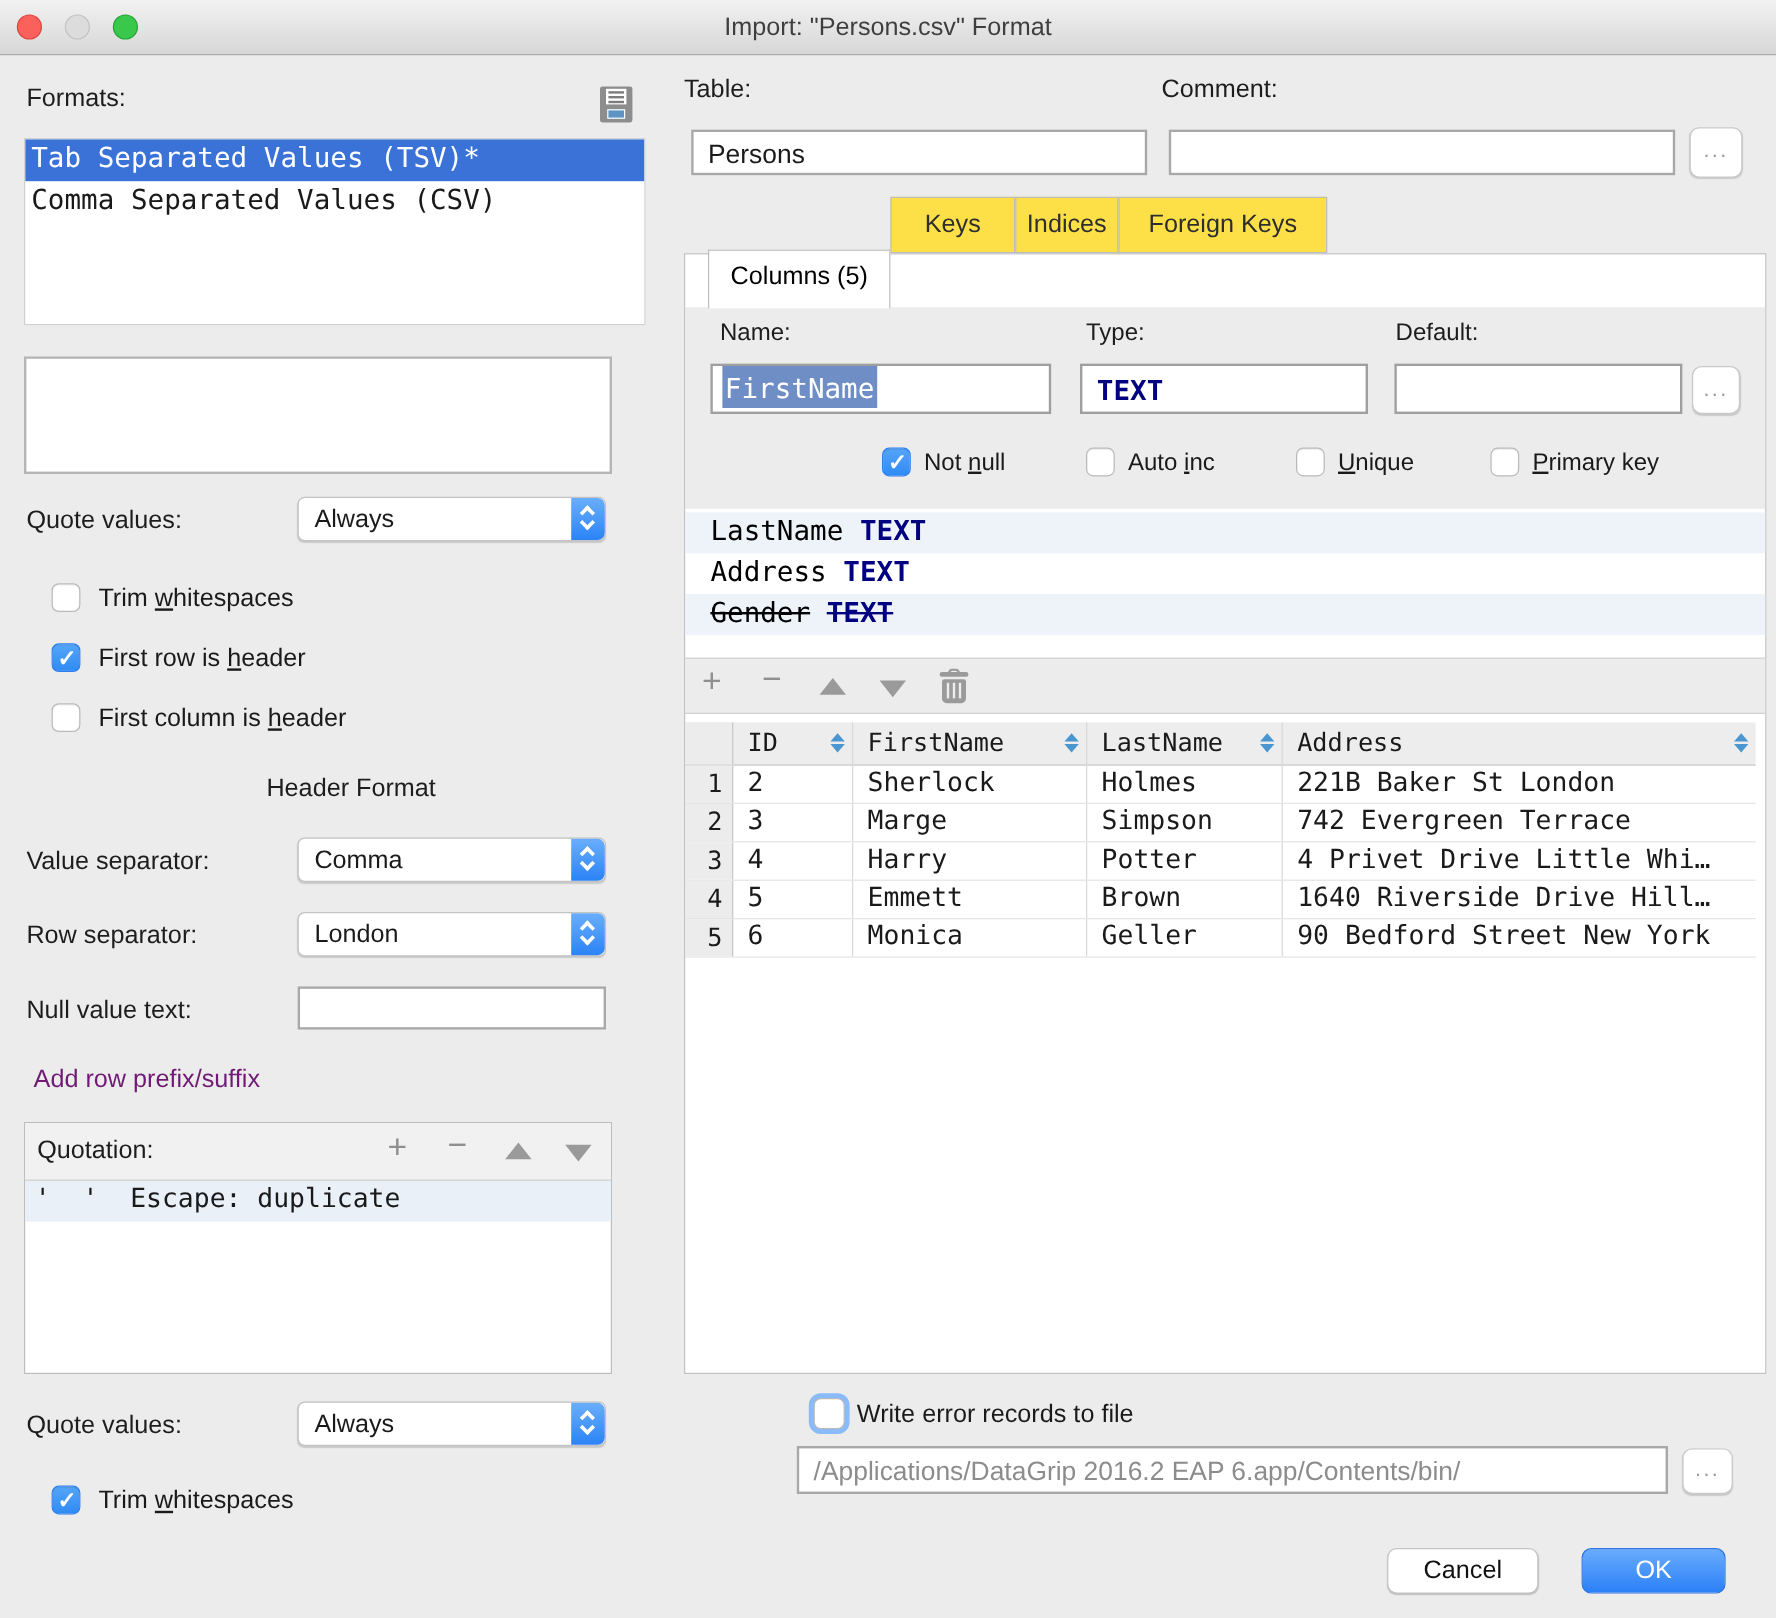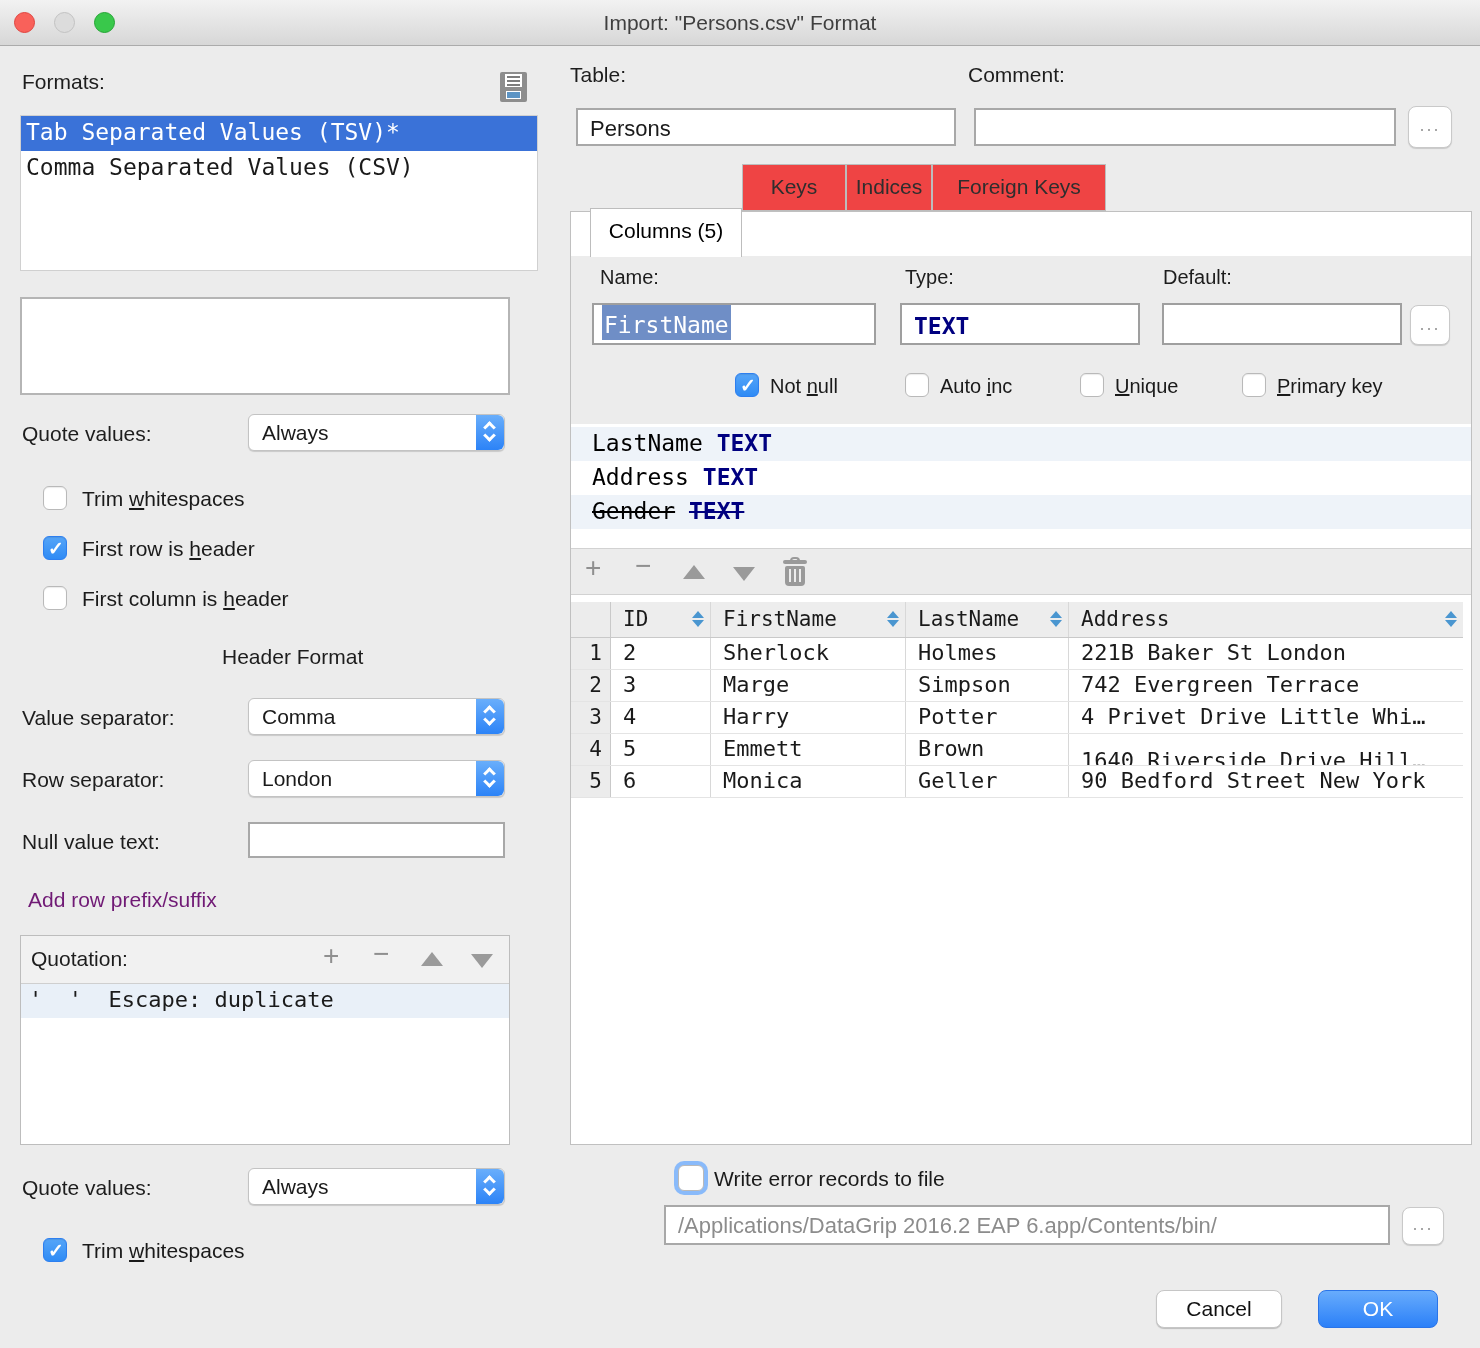--- a/index.html
+++ b/index.html
@@ -63,21 +63,21 @@
 
   .ticon { position:absolute; top:10px; font-size:28px; color:#8f8f8f; line-height:28px; }
   .tri { position:absolute; width:0; height:0; }
   .tri.up { border-left:11px solid transparent; border-right:11px solid transparent; border-bottom:14px solid #9a9a9a; }
   .tri.dn { border-left:11px solid transparent; border-right:11px solid transparent; border-top:14px solid #9a9a9a; }
 
   
   .btn-more { position:absolute; width:44px; height:42px; background:#fff; border:1px solid #c9c9c9;
     border-radius:8px; box-shadow:0 1px 1px rgba(0,0,0,.15); color:#9a9a9a;
     font-size:18px; letter-spacing:2px; text-align:center; line-height:36px; }
-  .tab { position:absolute; top:0; height:47px; background:#ef4444; border:1px solid #bdbdbd;
+  .tab { position:absolute; top:0; height:47px; background:#fde047; border:1px solid #bdbdbd;
     font-size:21px; color:#2e2e2e; text-align:center; padding-top:10px; }
   .tab.active { background:#fff; border-bottom:none; height:49px; z-index:3; color:#000; }
 
   .panel { position:absolute; left:570px; top:211px; width:902px; height:934px;
     background:#fff; border:1px solid #c0c0c0; }
 
   .colrow { position:absolute; left:571px; width:900px; height:34px;
     font-family:"DejaVu Sans Mono", monospace; font-size:23px; padding:3px 0 0 21px; white-space:pre; }
   .colrow .cname { color:#000; }
   .colrow .ctype { color:#000080; font-weight:bold; }
@@ -314,21 +314,21 @@
       <div class="g-cell" style="width:100px;">4</div>
       <div class="g-cell" style="width:195px;">Harry</div>
       <div class="g-cell" style="width:163px;">Potter</div>
       <div class="g-cell" style="width:394px;border-right:none;">4 Privet Drive Little Whi…</div>
     </div>
     <div class="g-row">
       <div class="g-gutter">4</div>
       <div class="g-cell" style="width:100px;">5</div>
       <div class="g-cell" style="width:195px;">Emmett</div>
       <div class="g-cell" style="width:163px;">Brown</div>
-      <div class="g-cell" style="width:394px;border-right:none;margin-top:12px;">1640 Riverside Drive Hill…</div>
+      <div class="g-cell" style="width:394px;border-right:none;">1640 Riverside Drive Hill…</div>
     </div>
     <div class="g-row">
       <div class="g-gutter">5</div>
       <div class="g-cell" style="width:100px;">6</div>
       <div class="g-cell" style="width:195px;">Monica</div>
       <div class="g-cell" style="width:163px;">Geller</div>
       <div class="g-cell" style="width:394px;border-right:none;">90 Bedford Street New York</div>
     </div>
   </div>
 

